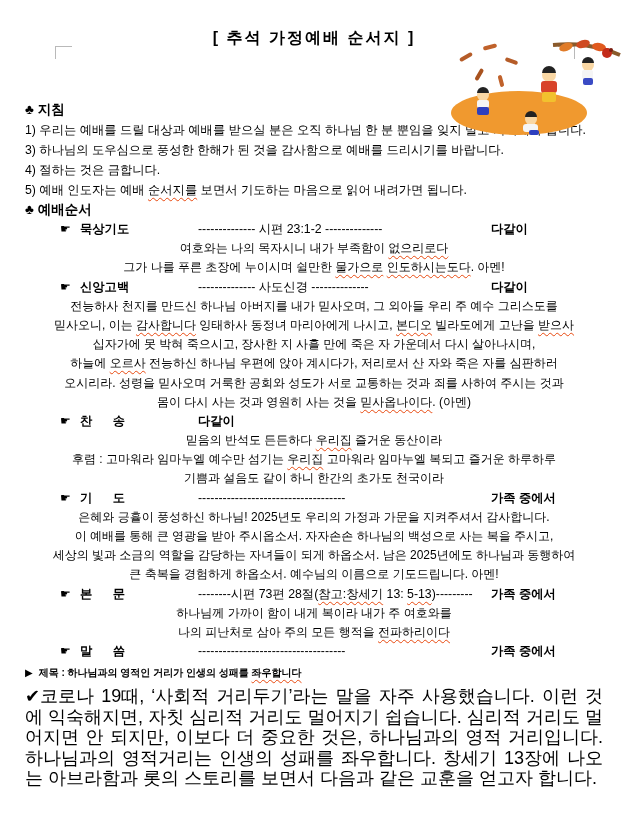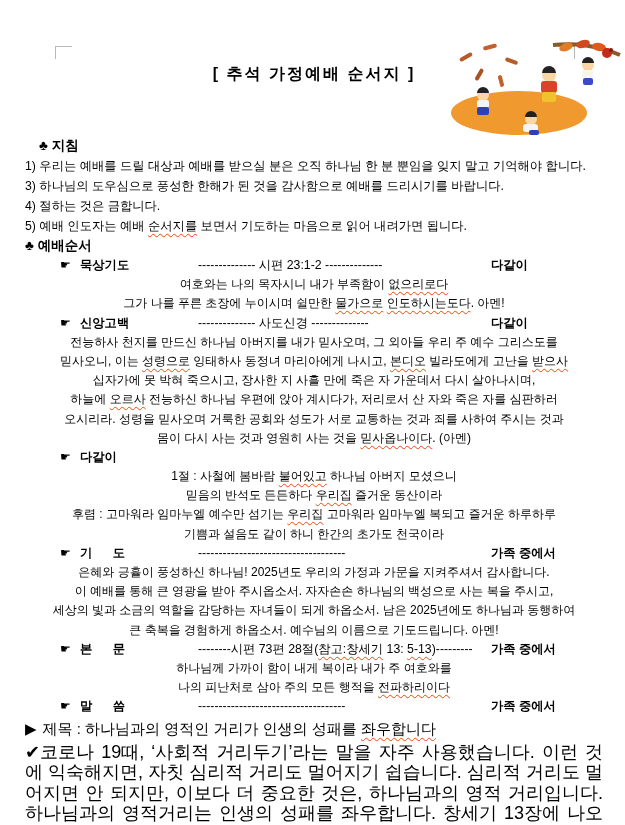--- a/index.html
+++ b/index.html
@@ -1,36 +1,36 @@
 <!DOCTYPE html>
 <html><head>
 <meta charset="utf-8">
 <style>
   html,body{margin:0;padding:0;background:#fff;}
   .page{
     position:relative;width:625px;height:825px;background:#ffffff;overflow:hidden;
     font-family:"Liberation Sans","DejaVu Sans",sans-serif;color:#000;
   }
   .content{padding:28px 22px 0 25px;}
-  .doc-title{font-weight:bold;font-size:16px;letter-spacing:2px;text-align:center;height:20px;line-height:20px;margin-top:36px;}
+  .doc-title{font-weight:bold;font-size:16px;letter-spacing:2px;text-align:center;height:20px;line-height:20px;}
   .illu{position:absolute;top:33px;right:4px;width:190px;height:104px;}
   .corner{position:absolute;width:16px;height:12px;border:0 solid #b9b9b9;}
   .c-tl{left:55px;top:46px;border-left-width:1px;border-top-width:1px;}
   .c-tr{right:50px;top:46px;border-right-width:1px;border-top-width:1px;}
   .sheading{font-weight:bold;font-size:13.5px;height:20px;line-height:20px;}
-  .g-gap{margin-top:52px;margin-left:14px;}
+  .g-gap{margin-top:52px;}
   .gline{font-size:12.3px;height:20px;line-height:20px;white-space:nowrap;}
   .orow{display:flex;align-items:baseline;height:19.2px;line-height:19.2px;font-size:12.3px;}
   .oic{margin-left:35px;width:20px;font-size:12px;}
   .olabel{font-weight:bold;width:118px;white-space:pre;}
   .omid{flex:1;text-align:left;white-space:nowrap;}
   .oright{width:112px;font-weight:bold;text-align:left;white-space:nowrap;}
   .wline{height:19.2px;line-height:19.2px;font-size:12px;text-align:center;white-space:nowrap;}
   .m{text-decoration:underline;text-decoration-style:wavy;text-decoration-color:#e8490f;text-decoration-thickness:1px;text-underline-offset:3px;}
-  .stitle{font-weight:normal;font-size:15px;height:21px;line-height:21px;margin-top:1px;}
+  .stitle{font-weight:bold;font-size:10px;height:21px;line-height:21px;margin-top:1px;}
   .stitle .arrow{margin-right:6px;}
   .bodytext{font-size:18px;line-height:20.5px;text-align:justify;margin:3px 0 0 0;}
 </style>
 </head>
 <body>
 
 <div class="page">
   <div class="corner c-tl"></div>
   <div class="corner c-tr"></div>
 
@@ -100,31 +100,31 @@
     <div class="wline"><span>여호와는 나의 목자시니 내가 부족함이 </span><span class="m">없으리로다</span></div>
     <div class="wline"><span>그가 나를 푸른 초장에 누이시며 쉴만한 </span><span class="m">물가으로</span><span> </span><span class="m">인도하시는도다</span><span>. 아멘!</span></div>
 
     <div class="orow">
       <span class="oic">☛</span>
       <span class="olabel">신앙고백</span>
       <span class="omid"><span>-------------- 사도신경 --------------</span></span>
       <span class="oright">다같이</span>
     </div>
     <div class="wline"><span>전능하사 천지를 만드신 하나님 아버지를 내가 믿사오며, 그 외아들 우리 주 예수 그리스도를</span></div>
-    <div class="wline"><span>믿사오니, 이는 </span><span class="m">성령으로</span><span> 잉태하사 동정녀 마리아에게 나시고, </span><span class="m">본디오</span><span> 빌라도에게 고난을 </span><span class="m">받으사</span></div>
+    <div class="wline"><span>믿사오니, 이는 </span><span class="m">감사합니다</span><span> 잉태하사 동정녀 마리아에게 나시고, </span><span class="m">본디오</span><span> 빌라도에게 고난을 </span><span class="m">받으사</span></div>
     <div class="wline"><span>십자가에 못 박혀 죽으시고, 장사한 지 사흘 만에 죽은 자 가운데서 다시 살아나시며,</span></div>
     <div class="wline"><span>하늘에 </span><span class="m">오르사</span><span> 전능하신 하나님 우편에 앉아 계시다가, 저리로서 산 자와 죽은 자를 심판하러</span></div>
     <div class="wline"><span>오시리라. 성령을 믿사오며 거룩한 공회와 성도가 서로 교통하는 것과 죄를 사하여 주시는 것과</span></div>
     <div class="wline"><span>몸이 다시 사는 것과 영원히 사는 것을 </span><span class="m">믿사옵나이다</span><span>. (아멘)</span></div>
 
     <div class="orow">
       <span class="oic">☛</span>
+      <span class="olabel">찬      송</span>
       <span class="oright">다같이</span>
     </div>
-    <div class="wline"><span>1절 : 사철에 봄바람 </span><span class="m">불어있고</span><span> 하나님 아버지 모셨으니</span></div>
     <div class="wline"><span>믿음의 반석도 든든하다 </span><span class="m">우리집</span><span> 즐거운 동산이라</span></div>
     <div class="wline"><span>후렴 : 고마워라 임마누엘 예수만 섬기는 </span><span class="m">우리집</span><span> 고마워라 임마누엘 복되고 즐거운 하루하루</span></div>
     <div class="wline"><span>기쁨과 설음도 같이 하니 한간의 초가도 천국이라</span></div>
 
     <div class="orow">
       <span class="oic">☛</span>
       <span class="olabel">기      도</span>
       <span class="omid"><span>------------------------------------</span></span>
       <span class="oright">가족 중에서</span>
     </div>

